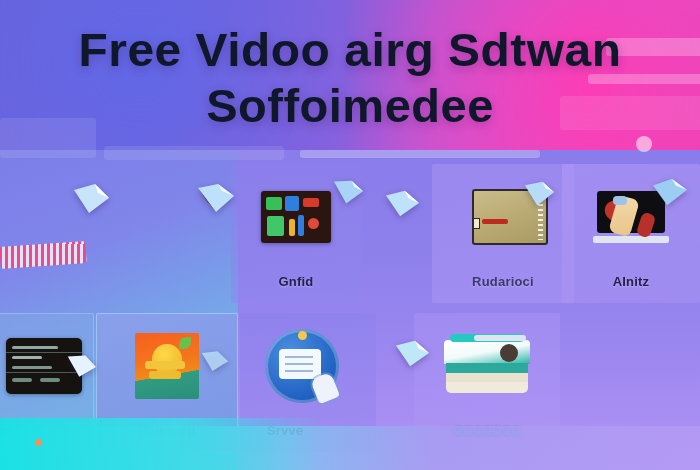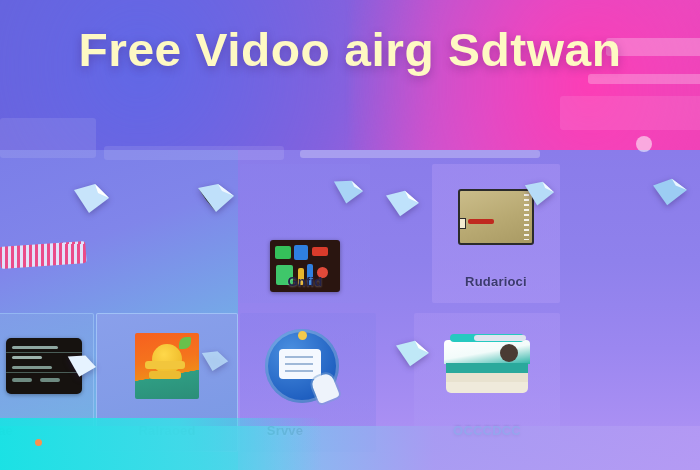--- a/index.html
+++ b/index.html
@@ -48,21 +48,21 @@
 
   
   .ghost{position:absolute;background:rgba(255,255,255,.16);border-radius:3px;}
   .ghost.d{background:rgba(255,255,255,.10);}
   .ghost.l{background:rgba(255,255,255,.26);}
   .ghost.dot{border-radius:50%;background:rgba(255,255,255,.55);}
 
   
   .headline{
     position:absolute;left:0;right:0;top:26px;
-    text-align:center;color:#fef9c3;
+    text-align:center;color:#0f172a;
     font-weight:bold;line-height:1.0;
     text-shadow:0 3px 10px rgba(60,20,90,.30);
     letter-spacing:.5px;
   }
   .headline .l1{display:block;font-size:47px;white-space:nowrap;transform:scaleX(1.02);}
   .headline .l2{display:block;font-size:47px;margin-top:9px;}
 
   
   .grid{position:absolute;left:0;top:164px;width:700px;}
   .row{position:relative;height:141px;}
@@ -205,53 +205,67 @@
   <div class="ghost l" style="left:606px;top:38px;width:96px;height:18px;"></div>
   <div class="ghost l" style="left:588px;top:74px;width:116px;height:10px;"></div>
   <div class="ghost d" style="left:560px;top:96px;width:144px;height:34px;"></div>
   <div class="ghost dot" style="left:636px;top:136px;width:16px;height:16px;"></div>
   <div class="ghost d" style="left:0px;top:118px;width:96px;height:40px;"></div>
   <div class="ghost d" style="left:104px;top:146px;width:180px;height:14px;"></div>
   <div class="ghost l" style="left:300px;top:150px;width:240px;height:8px;"></div>
 
   <div class="headline">
     <span class="l1">Free Vidoo airg Sdtwan</span>
+    <span class="l2">Soffoimedee</span>
   </div>
 
   <div class="grid">
 
     <div class="row r1">
 
 
-      <div class="tile plate-violet" style="left:240px;width:130px;justify-content:flex-end;">
+      <div class="tile plate-violet" style="left:231px;width:130px;">
         <div class="art">
           <div class="screenart">
             <i style="left:5px;top:6px;width:16px;height:13px;background:#35c05a;"></i>
             <i style="left:24px;top:5px;width:14px;height:15px;background:#2f7fe0;"></i>
             <i style="left:42px;top:7px;width:16px;height:9px;background:#d93b2b;"></i>
             <i style="left:6px;top:25px;width:17px;height:20px;background:#3fc76a;"></i>
             <i style="left:28px;top:28px;width:6px;height:17px;background:#e8b52c;"></i>
             <i style="left:37px;top:24px;width:6px;height:21px;background:#2f7fe0;"></i>
             <i style="left:47px;top:27px;width:11px;height:11px;border-radius:50%;background:#e04a3a;"></i>
           </div>
         </div>
         <div class="label lbl-dark">Gnfid</div>
       </div>
 
-      <div class="tile plate-lilac" style="left:432px;width:128px;">
+      <div class="tile plate-lilac" style="left:432px;width:128px;padding-left:14px;">
         <div class="art">
           <div class="notebook">
               <span class="rings"></span>
               <span class="bar"></span>
               <span class="tab"></span>
             </div>
         </div>
         <div class="label lbl-mid">Rudarioci</div>
       </div>
 
+      <div class="tile plate-lilac2" style="left:562px;width:138px;">
+        <div class="art">
+          <div class="laptop">
+              <span class="scr"></span>
+              <span class="red"></span>
+              <span class="red2"></span>
+              <span class="hand"></span>
+              <span class="blu"></span>
+              <span class="base"></span>
+            </div>
+        </div>
+        <div class="label lbl-dark">AInitz</div>
+      </div>
     </div>
 
     <div class="row r2">
 
       <div class="tile plate-cyanblue" style="left:-40px;width:134px;">
         <div class="art" style="margin-left:34px;">
           <div class="screenart" style="width:76px;height:56px;background:#16120f;border-radius:5px;">
             <i style="left:6px;top:8px;width:46px;height:3px;background:#8fa7a0;"></i>
             <i style="left:6px;top:18px;width:30px;height:3px;background:#9db3ac;"></i>
             <i style="left:6px;top:28px;width:40px;height:3px;background:#7f988f;"></i>

